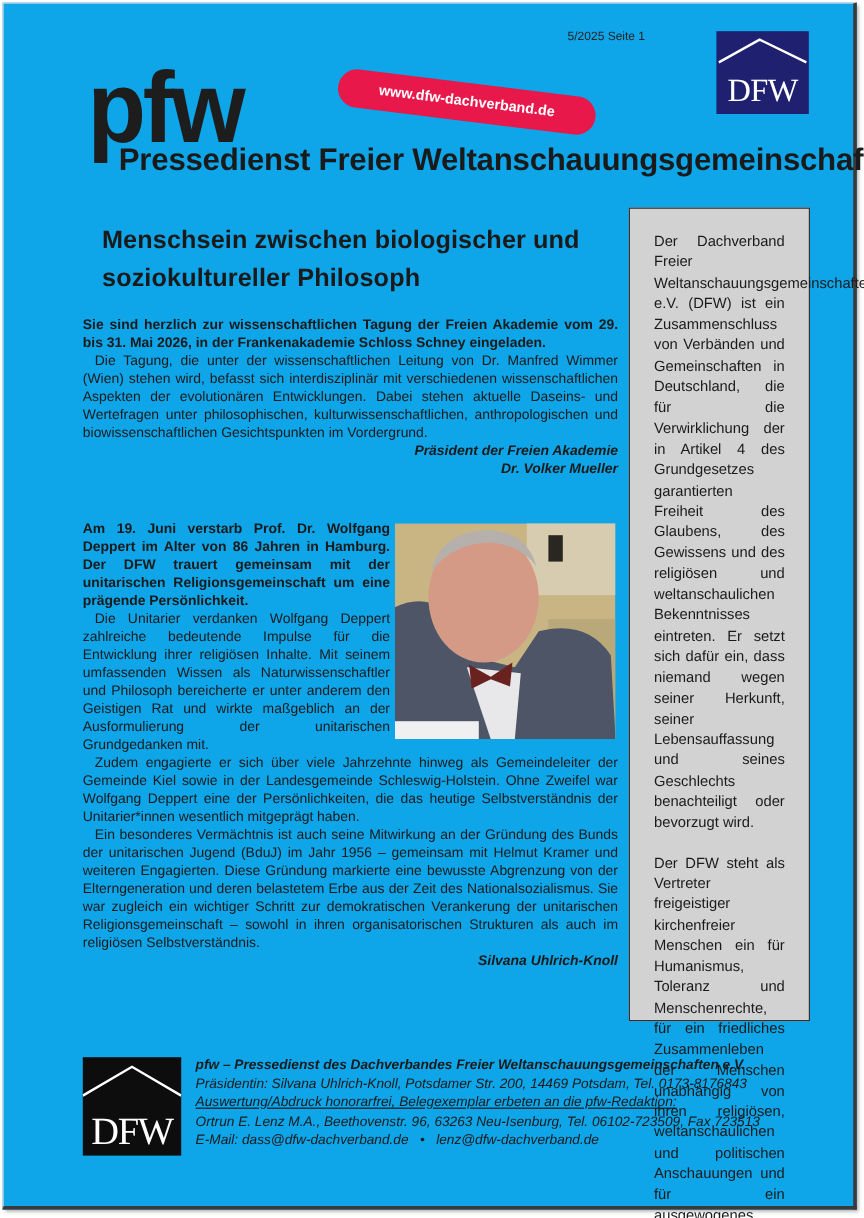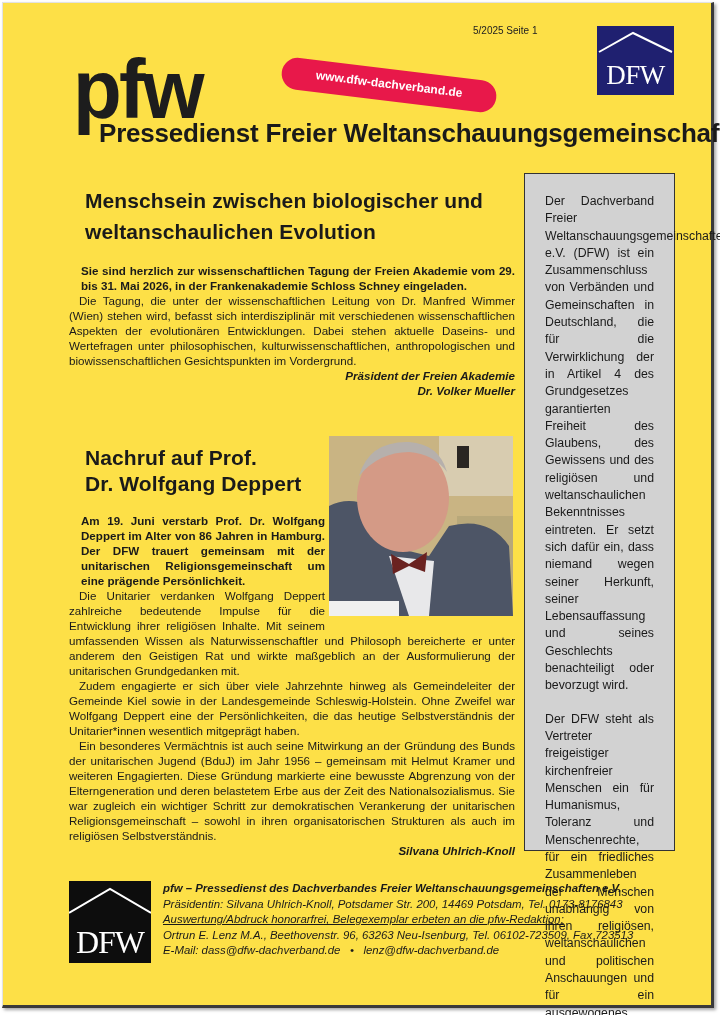--- a/index.html
+++ b/index.html
@@ -1,27 +1,27 @@
 <!DOCTYPE html>
 <html><head>
 <meta charset="utf-8">
 <style>
   html, body { margin:0; padding:0; background:#ffffff; }
   body { width:720px; height:1015px; position:relative; overflow:hidden; font-family:"Liberation Sans", sans-serif; color:#1a1a1a; }
-  .page { position:absolute; left:2px; top:2px; width:712px; height:1006px; background:#fde047; border-top:1px solid #e2e2e2; border-left:1px solid #e2e2e2; border-right:3px solid #3a3a3a; border-bottom:3px solid #3a3a3a; box-shadow:2px 2px 3px rgba(0,0,0,0.35); box-sizing:border-box;padding-left:12px; }
+  .page { position:absolute; left:2px; top:2px; width:712px; height:1006px; background:#0ea5e9; border-top:1px solid #e2e2e2; border-left:1px solid #e2e2e2; border-right:3px solid #3a3a3a; border-bottom:3px solid #3a3a3a; box-shadow:2px 2px 3px rgba(0,0,0,0.35); box-sizing:border-box;padding-left:12px; }
   .issue { position:absolute; left:470px; top:22px; font-size:10px; color:#222; }
   .dfw-top { position:absolute; left:594px; top:23px; width:77px; height:69px; background:#1f2070; }
   .dfw-top svg { position:absolute; left:0; top:0; }
   .dfw-top .dfw-text { position:absolute; left:0; right:0; bottom:4px; text-align:center; color:#fff; font-family:"Liberation Serif", serif; font-size:27px; letter-spacing:-0.5px; }
   .pfw-logo { position:absolute; left:70px; top:44px; font-size:84px; font-weight:bold; letter-spacing:-3px; line-height:1; color:#1d1d1d; transform:scaleX(0.95); transform-origin:left; }
   .pill { position:absolute; left:278px; top:66px; width:216px; height:32px; background:#e8184a; border-radius:16px; transform:rotate(7deg); transform-origin:center; color:#fff; font-size:12px; font-weight:bold; text-align:center; line-height:30px; }
   .subtitle { position:absolute; left:96px; top:115px; font-size:26px; font-weight:bold; color:#1a1a1a; letter-spacing:-0.2px; white-space:nowrap; }
   .main { position:absolute; left:66px; top:166px; width:446px; }
   .h1 { font-size:21px; font-weight:bold; line-height:31px; margin:16px; letter-spacing:0.1px; }
-  .lead { font-size:11.6px; font-weight:bold; line-height:15px; margin:4px 0 0 12px; text-align:justify; }
+  .lead { font-size:11.6px; font-weight:bold; line-height:15px; margin:4px 0 0 0; text-align:justify; }
   .body { font-size:11.6px; line-height:15px; margin:0; text-align:justify; text-indent:10px; }
   .sign { font-size:11.6px; font-weight:bold; font-style:italic; line-height:15px; text-align:right; margin:0; }
   .signsub { font-size:11.6px; font-style:italic; line-height:15px; text-align:right; margin:0; }
   .art2 { position:absolute; left:66px; top:426px; width:446px; }
   .art2 .h1 { font-size:21px; line-height:26px; }
   .photo { position:absolute; left:326px; top:433px; width:184px; height:180px; overflow:hidden; }
   .art2 .floatbox { float:right; width:190px; height:190px; }
   .sidebar { position:absolute; left:521px; top:170px; width:151px; height:678px; background:#d2d2d2; border:1px solid #333; box-sizing:border-box; padding:3px 4px 2px 4px; font-size:12.3px; line-height:17.3px; color:#1a1a1a; text-align:justify; }
   .sidebar p { margin:16px; }
   .footer { position:absolute; left:66px; top:878px; width:600px; }
@@ -45,21 +45,21 @@
     <div class="dfw-text">DFW</div>
   </div>
 
   <div class="pfw-logo">pfw</div>
   <div class="pill">www.dfw-dachverband.de</div>
   <div class="subtitle">Pressedienst Freier Weltanschauungsgemeinschaften</div>
 
   <div class="main">
     <h1 class="h1">
       <span>Menschsein zwischen biologischer und</span><br>
-      <span>weltanschaulichen Evolution</span>
+      <span>soziokultureller Philosoph</span>
     </h1>
     <p class="lead">Sie sind herzlich zur wissenschaftlichen Tagung der Freien Akademie vom 29. bis 31. Mai 2026, in der Frankenakademie Schloss Schney eingeladen.</p>
     <p class="body">Die Tagung, die unter der wissenschaftlichen Leitung von Dr. Manfred Wimmer (Wien) stehen wird, befasst sich interdisziplinär mit verschiedenen wissenschaftlichen Aspekten der evolutionären Entwicklungen. Dabei stehen aktuelle Daseins- und Wertefragen unter philosophischen, kulturwissenschaftlichen, anthropologischen und biowissenschaftlichen Gesichtspunkten im Vordergrund.</p>
     <p class="sign">Präsident der Freien Akademie</p>
     <p class="sign">Dr. Volker Mueller</p>
   </div>
 
   <div class="photo">
     <svg width="184" height="180" viewBox="0 0 184 180">
       <rect width="184" height="180" fill="#c9b483"></rect>
@@ -70,24 +70,20 @@
       <path d="M60,120 L80,180 L100,180 L105,125 Z" fill="#e8e8ea"></path>
       <path d="M62,118 L80,128 L98,116 L96,136 L80,130 L64,138 Z" fill="#6a2220"></path>
       <ellipse cx="74" cy="62" rx="46" ry="54" fill="#d49a86"></ellipse>
       <path d="M30,40 Q40,5 80,6 Q110,8 118,36 Q105,18 80,16 Q50,16 30,40 Z" fill="#b6b0ac"></path>
       <rect x="0" y="165" width="70" height="15" fill="#f0f0f0"></rect>
     </svg>
   </div>
 
   <div class="art2">
     <div class="floatbox"></div>
-    <h1 class="h1">
-      <span>Nachruf auf Prof.</span><br>
-      <span>Dr. Wolfgang Deppert</span>
-    </h1>
     <p class="lead">Am 19. Juni verstarb Prof. Dr. Wolfgang Deppert im Alter von 86 Jahren in Hamburg. Der DFW trauert gemeinsam mit der unitarischen Religionsgemeinschaft um eine prägende Persönlichkeit.</p>
     <p class="body">Die Unitarier verdanken Wolfgang Deppert zahlreiche bedeutende Impulse für die Entwicklung ihrer religiösen Inhalte. Mit seinem umfassenden Wissen als Naturwissenschaftler und Philosoph bereicherte er unter anderem den Geistigen Rat und wirkte maßgeblich an der Ausformulierung der unitarischen Grundgedanken mit.</p>
     <p class="body">Zudem engagierte er sich über viele Jahrzehnte hinweg als Gemeindeleiter der Gemeinde Kiel sowie in der Landesgemeinde Schleswig-Holstein. Ohne Zweifel war Wolfgang Deppert eine der Persönlichkeiten, die das heutige Selbstverständnis der Unitarier*innen wesentlich mitgeprägt haben.</p>
     <p class="body">Ein besonderes Vermächtnis ist auch seine Mitwirkung an der Gründung des Bunds der unitarischen Jugend (BduJ) im Jahr 1956 – gemeinsam mit Helmut Kramer und weiteren Engagierten. Diese Gründung markierte eine bewusste Abgrenzung von der Elterngeneration und deren belastetem Erbe aus der Zeit des Nationalsozialismus. Sie war zugleich ein wichtiger Schritt zur demokratischen Verankerung der unitarischen Religionsgemeinschaft – sowohl in ihren organisatorischen Strukturen als auch im religiösen Selbstverständnis.</p>
     <p class="sign">Silvana Uhlrich-Knoll</p>
   </div>
 
   <div class="sidebar">
     <p>Der Dachverband Freier Weltanschauungsgemeinschaften e.V. (DFW) ist ein Zusammenschluss von Verbänden und Gemeinschaften in Deutschland, die für die Verwirklichung der in Artikel 4 des Grundgesetzes garantierten Freiheit des Glaubens, des Gewissens und des religiösen und weltanschaulichen Bekenntnisses eintreten. Er setzt sich dafür ein, dass niemand wegen seiner Herkunft, seiner Lebensauffassung und seines Geschlechts benachteiligt oder bevorzugt wird.</p>
     <p>Der DFW steht als Vertreter freigeistiger kirchenfreier Menschen ein für Humanismus, Toleranz und Menschenrechte, für ein friedliches Zusammenleben der Menschen unabhängig von ihren religiösen, weltanschaulichen und politischen Anschauungen und für ein ausgewogenes Verhältnis zwischen Mensch und Natur. Er ist für alle freigeistigen Gemeinschaften offen, die seine Ziele unterstützen. Der DFW ging 1991 aus dem Deutschen Volksbund für Geistesfreiheit hervor. Er setzt damit die Bestrebungen zur Bündelung der freigeistig-humanistischen Kräfte in Deutschland fort.</p>

